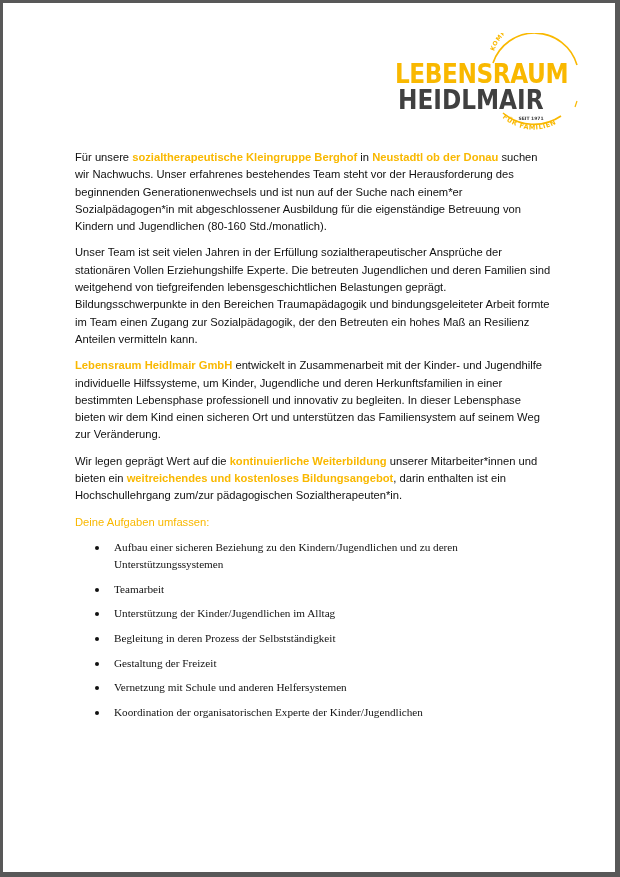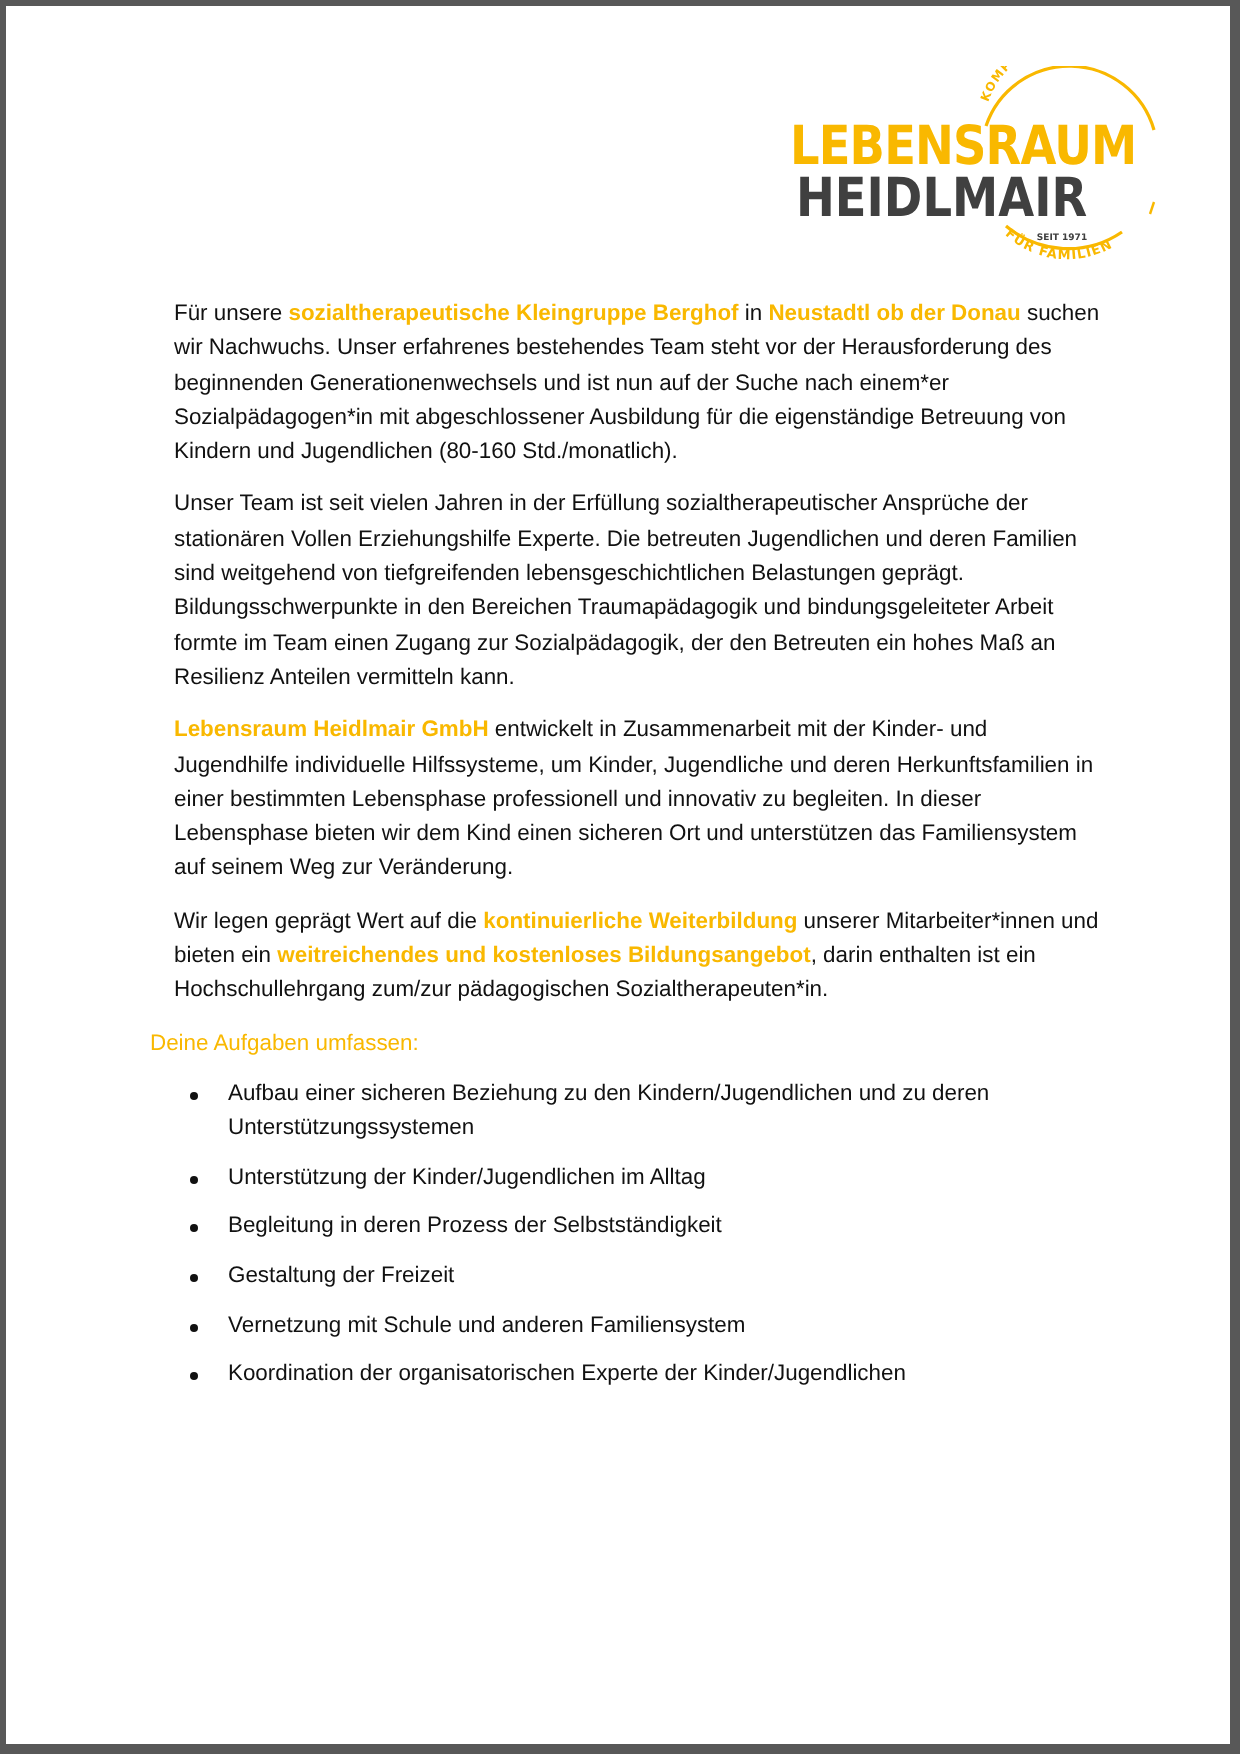--- a/index.html
+++ b/index.html
@@ -23,24 +23,24 @@
   }
   .logo-l1 { left: 4px; top: 27px; font-size: 27px; color: #F9B800; letter-spacing: -0.5px; transform: scaleX(0.86); transform-origin: left top; }
   .logo-l2 { left: 7px; top: 53px; font-size: 27px; color: #404040; letter-spacing: 0px; transform: scaleX(0.86); transform-origin: left top; }
 
   
   .content {
     position: absolute; left: 72px; top: 146px; width: 476px;
     font-family: "Liberation Sans", sans-serif;
     font-size: 11.2px; line-height: 17.3px; color: #111111;
   }
-  .content p { margin: 0 0 9px 12px; }
+  .content p { margin: 0 0 9px 0; }
   .hl { color: #F9B800; font-weight: bold; }
   .heading { color: #F9B800; font-weight: normal; margin: 0 0 8px 0; }
-  ul.tasks { list-style: none; margin: 0; padding: 0; }
+  ul.tasks { list-style: none; margin: 0; padding: 0; font-family: Liberation Serif, serif; }
   ul.tasks li {
     position: relative; padding-left: 39px; margin-bottom: 7.3px;
   }
   ul.tasks li .bullet {
     position: absolute; left: 20px; top: 7px; width: 4px; height: 4px;
     border-radius: 50%; background: #111;
   }
 </style>
 </head>
 <body>
@@ -75,20 +75,21 @@
     <p>Unser Team ist seit vielen Jahren in der Erfüllung sozialtherapeutischer Ansprüche der stationären Vollen Erziehungshilfe Experte. Die betreuten Jugendlichen und deren Familien sind weitgehend von tiefgreifenden lebensgeschichtlichen Belastungen geprägt. Bildungsschwerpunkte in den Bereichen Traumapädagogik und bindungsgeleiteter Arbeit formte im Team einen Zugang zur Sozialpädagogik, der den Betreuten ein hohes Maß an Resilienz Anteilen vermitteln kann.</p>
     <p>
       <span class="hl">Lebensraum Heidlmair GmbH</span><span> entwickelt in Zusammenarbeit mit der Kinder- und Jugendhilfe individuelle Hilfssysteme, um Kinder, Jugendliche und deren Herkunftsfamilien in einer bestimmten Lebensphase professionell und innovativ zu begleiten. In dieser Lebensphase bieten wir dem Kind einen sicheren Ort und unterstützen das Familiensystem auf seinem Weg zur Veränderung.</span>
     </p>
     <p>
       <span>Wir legen geprägt Wert auf die </span><span class="hl">kontinuierliche Weiterbildung</span><span> unserer Mitarbeiter*innen und bieten ein </span><span class="hl">weitreichendes und kostenloses Bildungsangebot</span><span>, darin enthalten ist ein Hochschullehrgang zum/zur pädagogischen Sozialtherapeuten*in.</span>
     </p>
     <div class="heading">Deine Aufgaben umfassen:</div>
     <ul class="tasks">
       <li><span class="bullet"></span><span>Aufbau einer sicheren Beziehung zu den Kindern/Jugendlichen und zu deren Unterstützungssystemen</span></li>
+      <li><span class="bullet"></span><span>Teamarbeit</span></li>
       <li><span class="bullet"></span><span>Unterstützung der Kinder/Jugendlichen im Alltag</span></li>
       <li><span class="bullet"></span><span>Begleitung in deren Prozess der Selbstständigkeit</span></li>
       <li><span class="bullet"></span><span>Gestaltung der Freizeit</span></li>
-      <li><span class="bullet"></span><span>Vernetzung mit Schule und anderen Familiensystem</span></li>
+      <li><span class="bullet"></span><span>Vernetzung mit Schule und anderen Helfersystemen</span></li>
       <li><span class="bullet"></span><span>Koordination der organisatorischen Experte der Kinder/Jugendlichen</span></li>
     </ul>
   </div>
 </div>
 
 </body></html>

